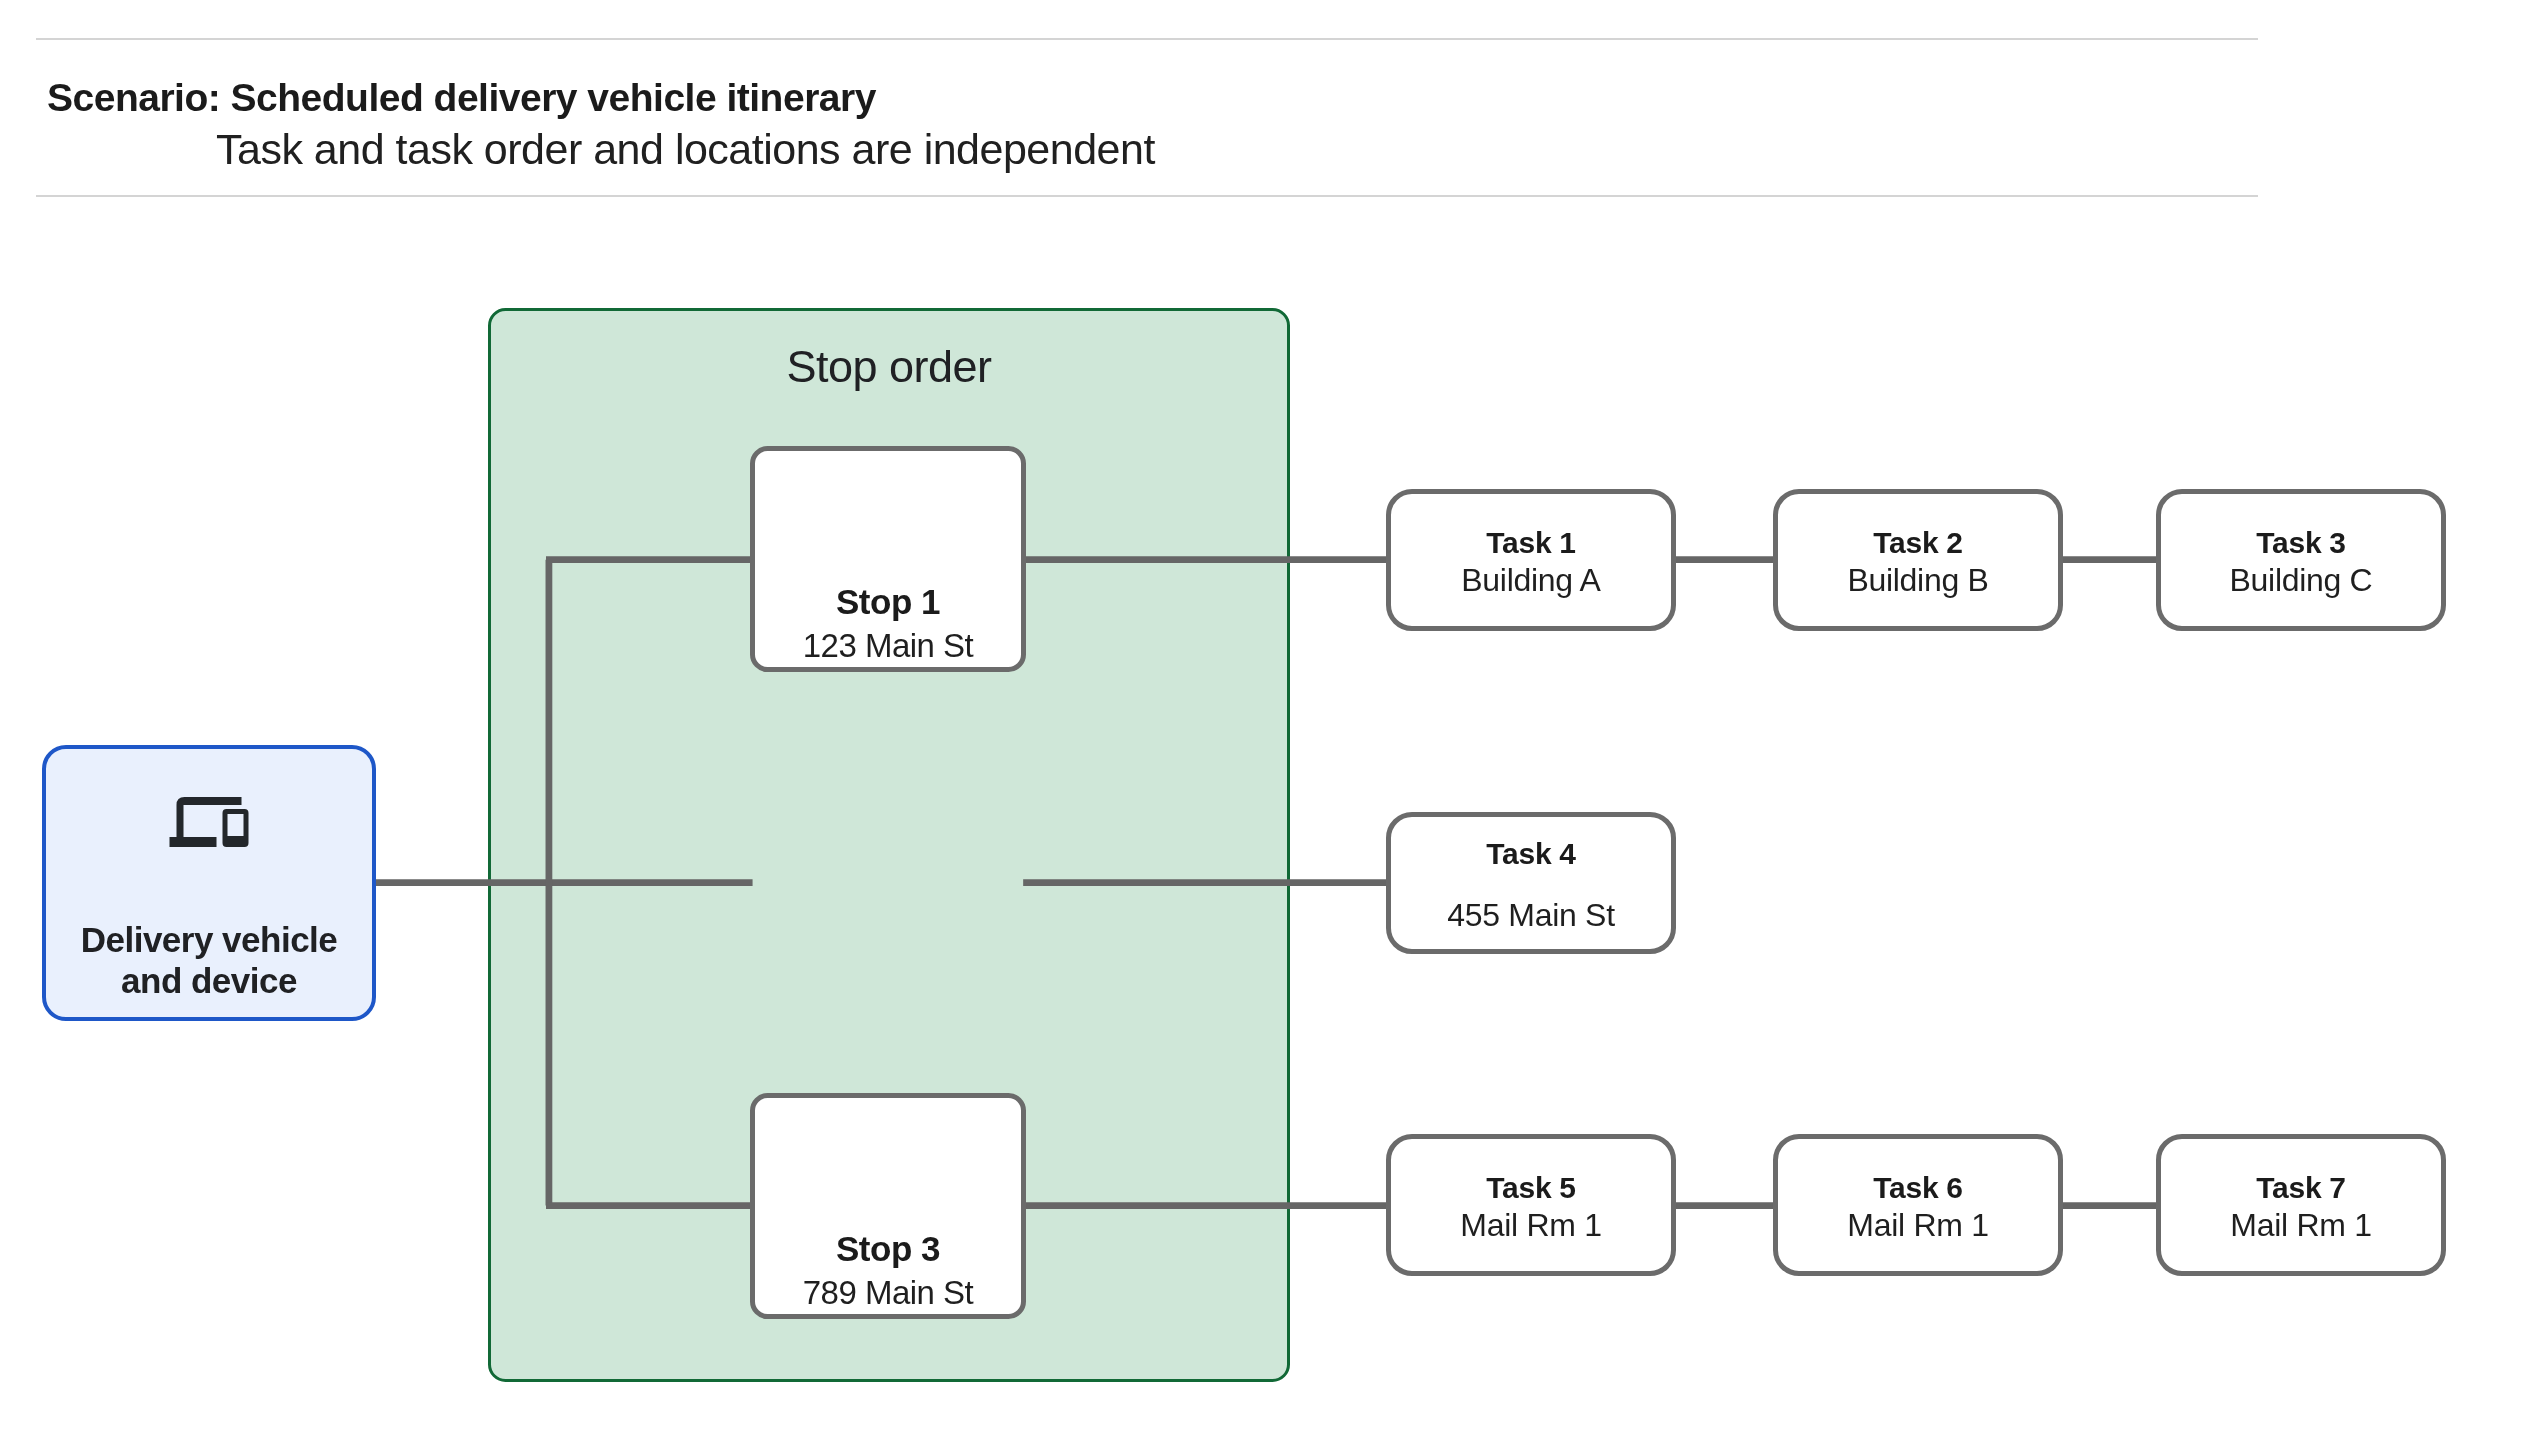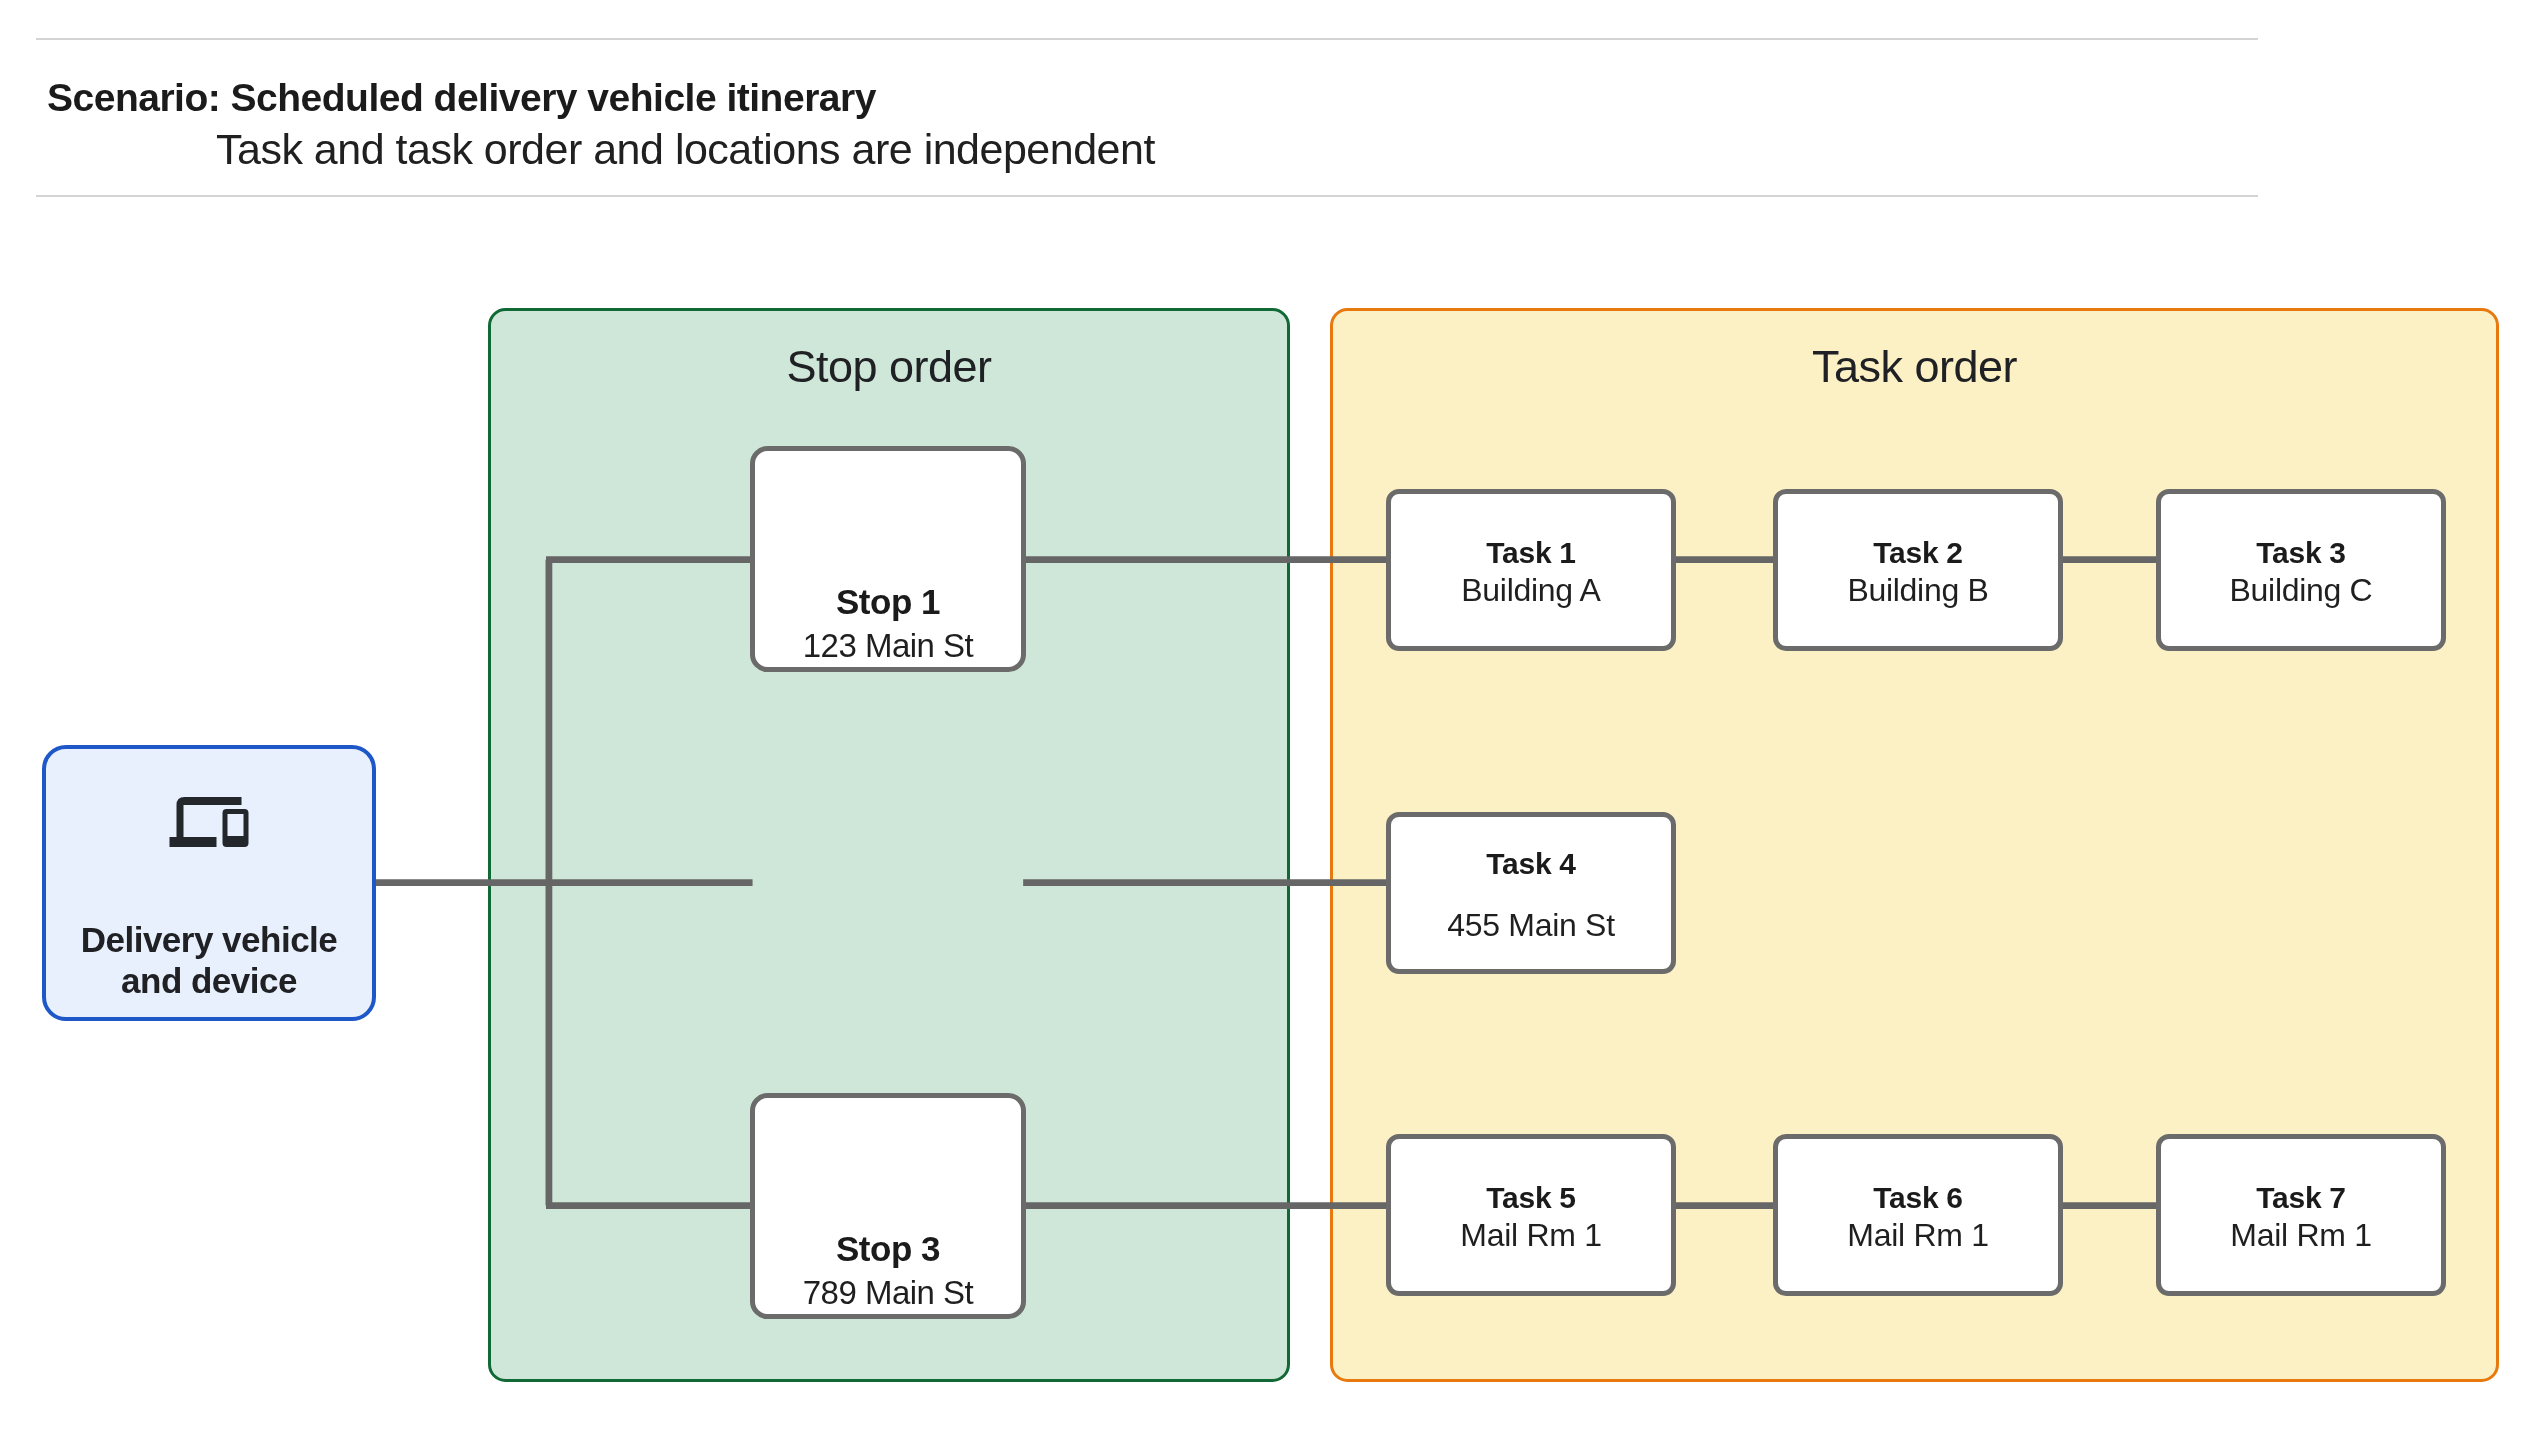--- a/index.html
+++ b/index.html
@@ -34,21 +34,21 @@
         display:flex;flex-direction:column;align-items:center;justify-content:center;
         text-align:center;}
   .node .node-title{font-weight:bold;color:#1b1b1b;}
   .node .node-sub{color:#1f1f1f;}
 
   .stop-node{left:750px;width:276px;height:226px;justify-content:flex-end;}
   .stop-node .node-title{font-size:35px;line-height:45px;letter-spacing:-0.5px;}
   .stop-node .node-sub{font-size:33px;line-height:43px;letter-spacing:-0.5px;}
   .stop-1{top:446px;} .stop-2{top:769px;} .stop-3{top:1093px;}
 
-  .task-node{width:290px;height:162px;border-radius:13px;align-items:center;}
+  .task-node{width:290px;height:142px;border-radius:26px;align-items:center;}
   .task-node .node-title{font-size:30px;line-height:39px;letter-spacing:-0.3px;}
   .task-node .node-sub{font-size:32px;line-height:36px;letter-spacing:-0.3px;}
   .col-1{left:1386px;} .col-2{left:1773px;} .col-3{left:2156px;}
   .row-1{top:489px;} .row-2{top:812px;gap:24px;} .row-3{top:1134px;}
 
   .device-node{left:42px;top:745px;width:334px;height:276px;border-radius:24px;
                background:var(--device-fill,#e9f0fd);
                border:4.8px solid var(--device-border,#1e57c8);
                justify-content:flex-start;padding-top:48px;}
   .device-label{margin-top:72px;font-size:35px;font-weight:bold;line-height:41px;
@@ -63,23 +63,20 @@
 
   <div class="hairline h1"></div>
   <div class="main-title">Scenario: Scheduled delivery vehicle itinerary</div>
   <div class="sub-title">Task and task order and locations are independent</div>
   <div class="hairline h2"></div>
 
   <div class="group stop-area">
     <div class="group-title">Stop order</div>
   </div>
 
-  <div class="group task-area">
-    <div class="group-title">Task order</div>
-  </div>
 
   <svg class="wires" width="2538" height="1452" viewBox="0 0 2617 1497">
     <path d="M387 910 H776"></path>
     <path d="M566 577 V1243"></path>
     <path d="M563 577 H776"></path>
     <path d="M563 1243 H776"></path>
     <path d="M1055 577 H1432"></path>
     <path d="M1055 910 H1432"></path>
     <path d="M1055 1243 H1432"></path>
     <path d="M1725 577 H1831"></path>

